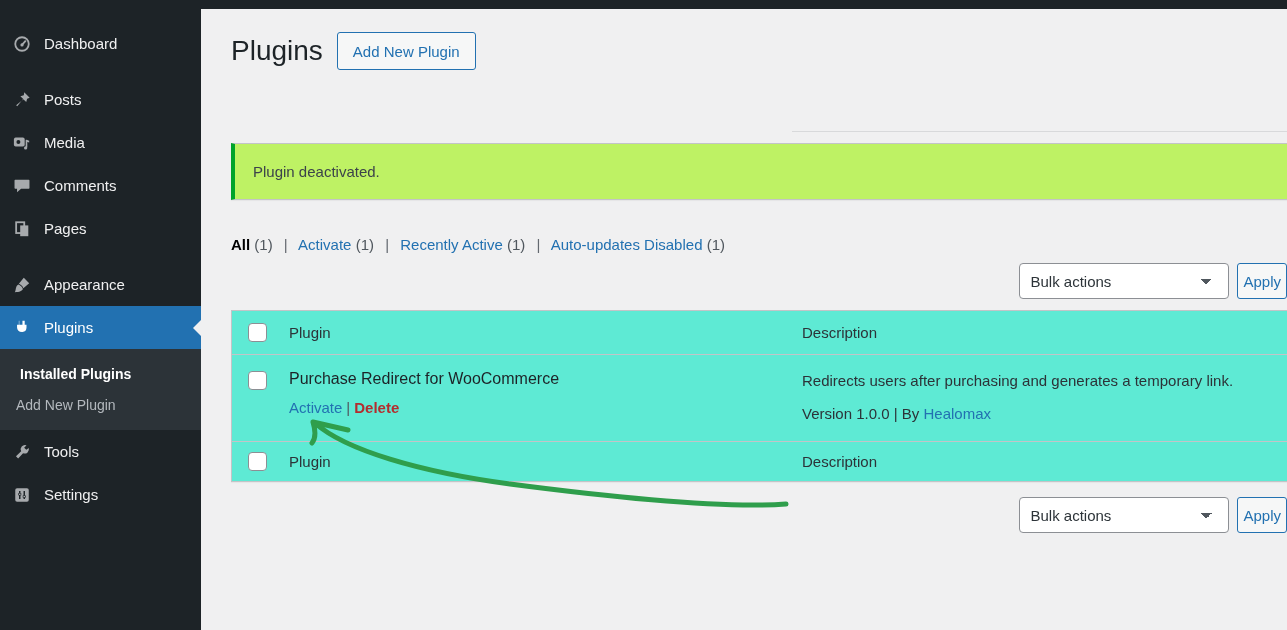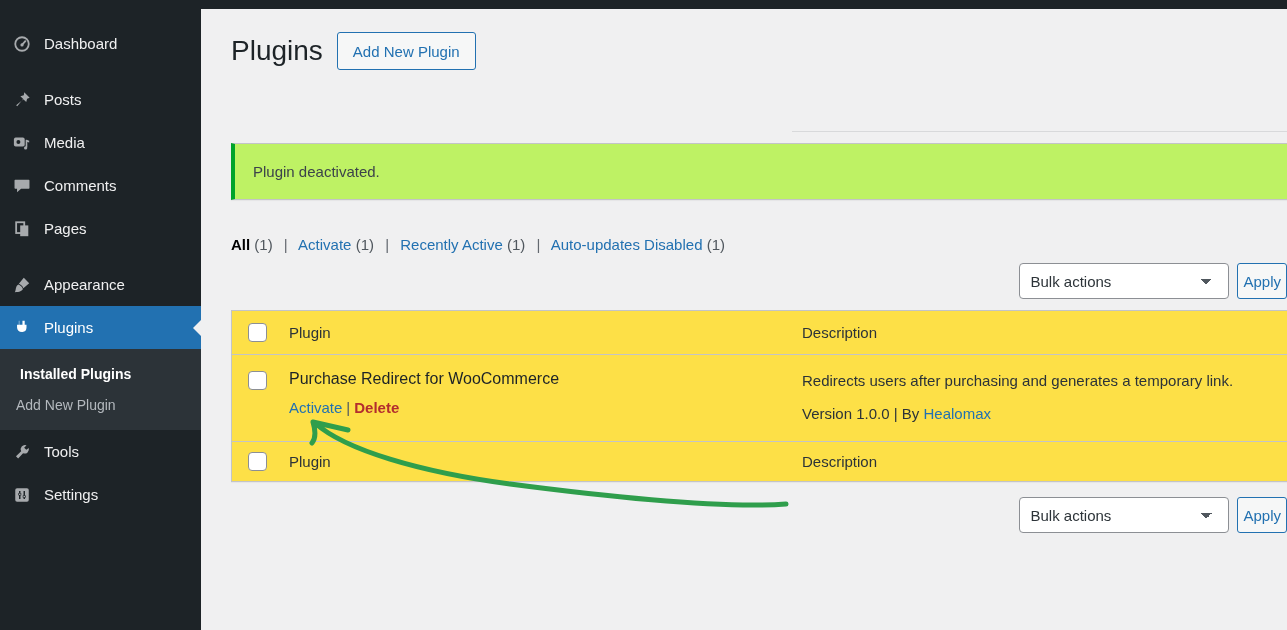--- a/index.html
+++ b/index.html
@@ -90,21 +90,21 @@
       linear-gradient(135deg, #50575e 50%, transparent 50%);
     background-position: calc(100% - 22px) 15px, calc(100% - 16px) 15px;
     background-size: 6px 6px, 6px 6px;
     background-repeat: no-repeat;
     cursor: pointer;
   }
   .apply-btn { margin-left: 8px; height: 36px; padding: 0 5px; }
 
   
   .plugins-table {
-    margin: 11px 0 0 30px; background: #fde047;
+    margin: 11px 0 0 30px; background: #5eead4;
     border: 1px solid #c3c4c7; border-right: none;
     box-shadow: 0 1px 1px rgba(0,0,0,.04);
     font-size: 15px; color: #2c3338;
   }
   .trow { display: flex; }
   .trow.thead { height: 44px; align-items: center; border-bottom: 1px solid #c3c4c7; }
   .trow.tfoot { height: 40px; align-items: center; border-top: 1px solid #c3c4c7; }
   .cell-cb { flex: 0 0 45px; padding-left: 16px; }
   .cell-plugin { flex: 0 0 515px; padding-left: 12px; }
   .cell-desc { flex: 1 1 auto; padding-left: 10px; }

